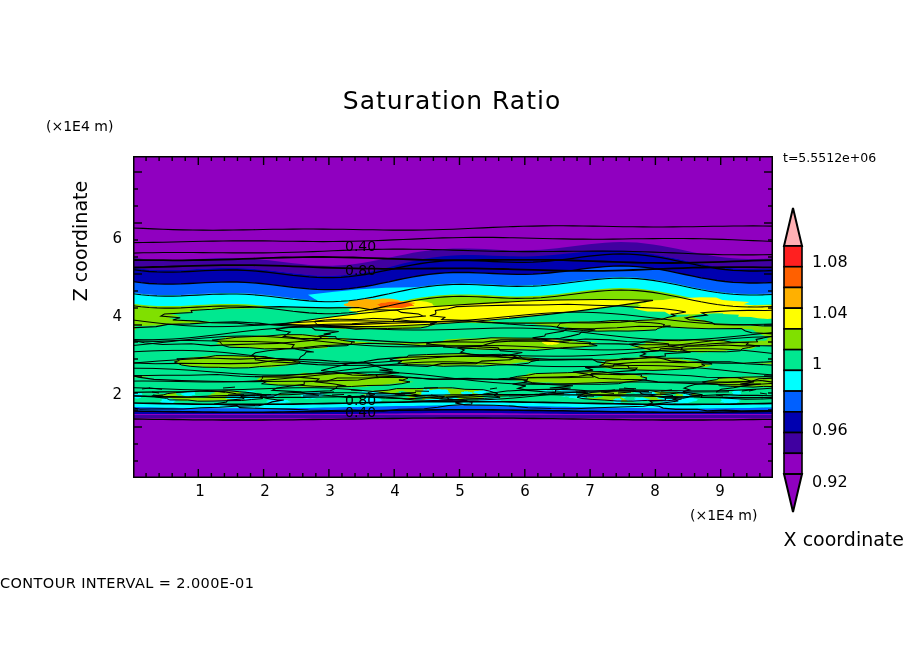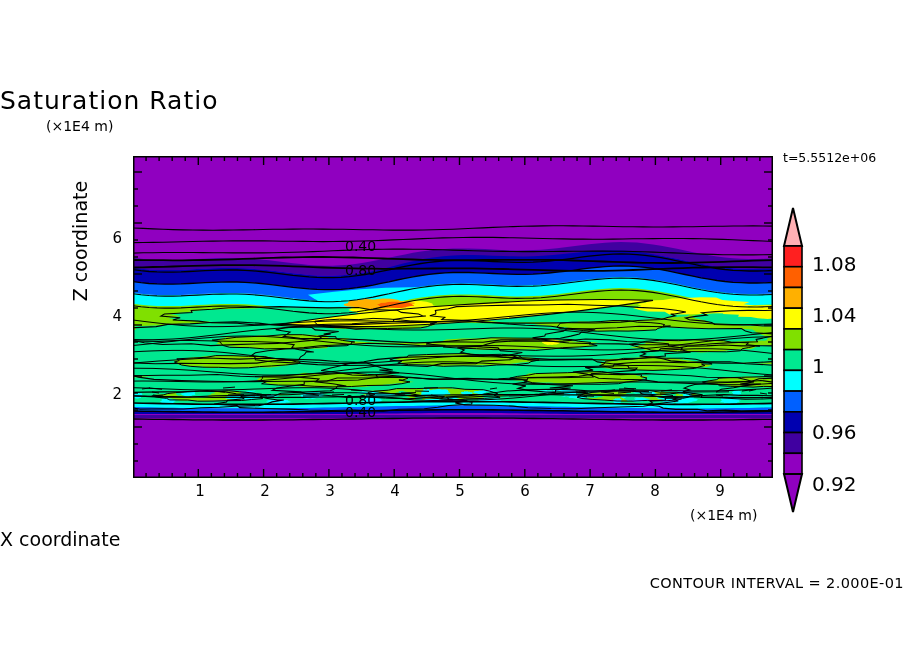--- a/index.html
+++ b/index.html
@@ -1,31 +1,31 @@
 <!DOCTYPE html>
 <html><head>
 <meta charset="utf-8">
 <style>
   html,body{margin:0;padding:0;background:#ffffff;}
   body{width:904px;height:654px;position:relative;overflow:hidden;
        font-family:"DejaVu Sans",sans-serif;color:#000;}
   .abs{position:absolute;}
-  #title{left:0;top:86px;width:904px;font-size:25px;
+  #title{left:0;top:86px;width:904px;text-align:center;font-size:25px;
          letter-spacing:1px;font-family:"DejaVu Sans",sans-serif;}
   #unit-top{left:46px;top:118px;font-size:14px;}
   #time-label{left:783px;top:150px;font-size:12.5px;}
   #ylabel{left:-10px;top:230px;width:180px;text-align:center;font-size:19px;
           transform:rotate(-90deg);transform-origin:center center;}
-  #xlabel{left:0;top:528px;width:904px;text-align:left;font-size:19px;}
+  #xlabel{left:0;top:528px;width:904px;text-align:right;font-size:19px;}
   #unit-bottom{left:690px;top:507px;font-size:14px;}
-  #caption{left:0;top:575px;width:904px;text-align:right;font-size:14.5px;
+  #caption{left:0;top:575px;width:904px;text-align:left;font-size:14.5px;
            letter-spacing:.4px;}
   .ytick{position:absolute;font-size:15px;text-align:right;width:22px;}
   .xtick{position:absolute;font-size:15px;text-align:center;width:20px;top:482px;}
-  .cbtick{position:absolute;font-size:20px;left:812px;}
+  .cbtick{position:absolute;font-size:16px;left:812px;}
   #plot{left:133px;top:156px;width:640px;height:322px;}
   #cbar{left:776px;top:206px;width:34px;height:310px;}
 </style>
 </head>
 <body>
 
 <div id="title" class="abs">Saturation Ratio</div>
 <div id="unit-top" class="abs">(×1E4 m)</div>
 <div id="time-label" class="abs">t=5.5512e+06</div>
 

